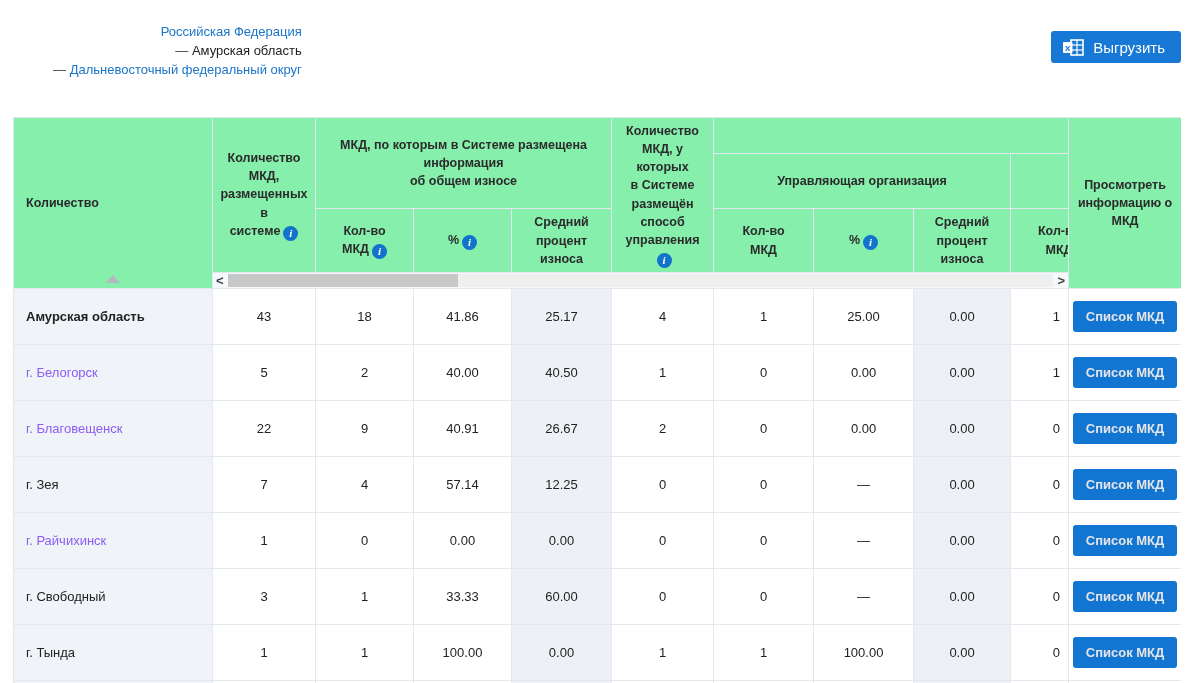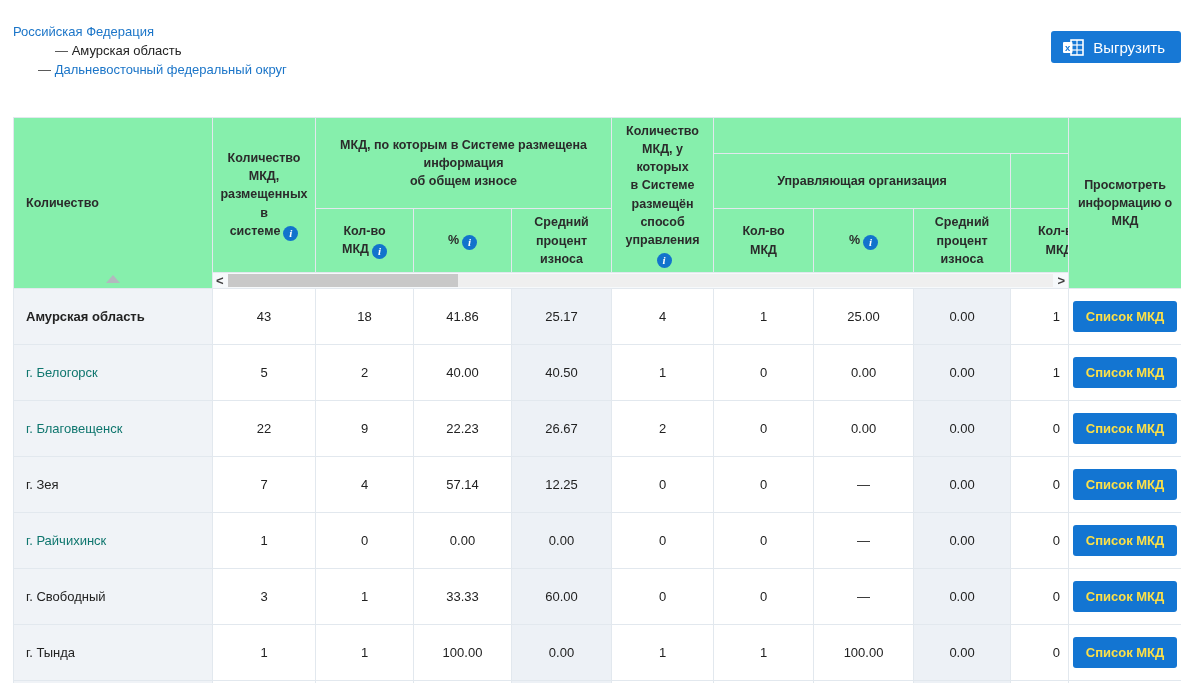--- a/index.html
+++ b/index.html
@@ -1,20 +1,20 @@
 <!DOCTYPE html>
 <html><head>
 <meta charset="utf-8">
 <style>
   * { box-sizing: border-box; margin: 0; padding: 0; }
   html,body { width:1193px; height:683px; background:#fff; font-family:"Liberation Sans","DejaVu Sans",sans-serif; color:#2d2d2d; }
   body { position:relative; overflow:hidden; }
 
   
-  .breadcrumb { position:absolute; left:13px; top:22px; font-size:13px; line-height:19px; }
+  .breadcrumb { position:absolute; left:28px; top:22px; font-size:13px; line-height:19px;text-align:right; }
   .bc-line { white-space:nowrap; }
   .bc-line.l2 { padding-left:25px; }
   .bc-line.l3 { padding-left:42px; }
   .bc-link { color:#1b75c8; text-decoration:none; cursor:pointer; }
   .bc-current { color:#222; }
   .bc-dash { color:#444; }
 
   
   .export-btn { position:absolute; right:12px; top:31px; height:32px; background:#1778d5; border:none; border-radius:3px; color:#fff; font-size:15px; padding:0 16px 0 12px; display:flex; align-items:center; gap:9px; cursor:pointer; font-family:inherit; }
 
@@ -33,25 +33,25 @@
   .sb-arrow { position:absolute; top:0; font-size:13px; font-weight:bold; color:#3f3f3f; line-height:15px; cursor:pointer; }
   .sb-left { left:3px; }
   .sb-right { right:3px; }
   .sb-track { position:absolute; left:15px; right:15px; top:1px; height:13px; background:#efefef; }
   .sb-thumb { position:absolute; left:0; top:0; width:230px; height:13px; background:#c8c8c8; cursor:grab; }
 
   
   td { height:56px; font-size:13px; text-align:center; background:#fff; color:#222; }
   td.territory { text-align:left; padding-left:12px; background:#f0f3f7; }
   td.territory.bold { font-weight:bold; }
-  td.territory.link { color:#0f766e; cursor:pointer; }
+  td.territory.link { color:#8b5cf6; cursor:pointer; }
   td.avg-col { background:#edf1f6;text-align:center; }
   td.cut-col { text-align:right; padding-right:8px; }
   td.action-col { text-align:center; }
-  .list-btn { background:#1375d2; color:#fde047; border:none; border-radius:3px; font-size:13px; font-weight:bold; padding:8px 13px; cursor:pointer; font-family:inherit; white-space:nowrap; }
+  .list-btn { background:#1375d2; color:#e5e5e5; border:none; border-radius:3px; font-size:13px; font-weight:bold; padding:8px 13px; cursor:pointer; font-family:inherit; white-space:nowrap; }
   .clip-head { width:96px; display:block; text-align:center; white-space:pre-line; }
   tr.partial td { height:56px; }
 </style>
 </head>
 <body>
 
 <div class="breadcrumb">
   <div class="bc-line l1"><span class="bc-link">Российская Федерация</span></div>
   <div class="bc-line l3"><span class="bc-dash">—</span> <span class="bc-current">Амурская область</span></div>
   <div class="bc-line l2"><span class="bc-dash">—</span> <span class="bc-link">Дальневосточный федеральный округ</span></div>
@@ -166,21 +166,21 @@
     <td class="avg-col">0.00</td>
     <td class="cut-col">1</td>
     <td class="action-col">
       <button class="list-btn">Список МКД</button>
     </td>
   </tr>
         <tr>
     <td class="territory link">г. Благовещенск</td>
     <td>22</td>
     <td>9</td>
-    <td>22.23</td>
+    <td>40.91</td>
     <td class="avg-col">26.67</td>
     <td>2</td>
     <td>0</td>
     <td>0.00</td>
     <td class="avg-col">0.00</td>
     <td class="cut-col">0</td>
     <td class="action-col">
       <button class="list-btn">Список МКД</button>
     </td>
   </tr>

